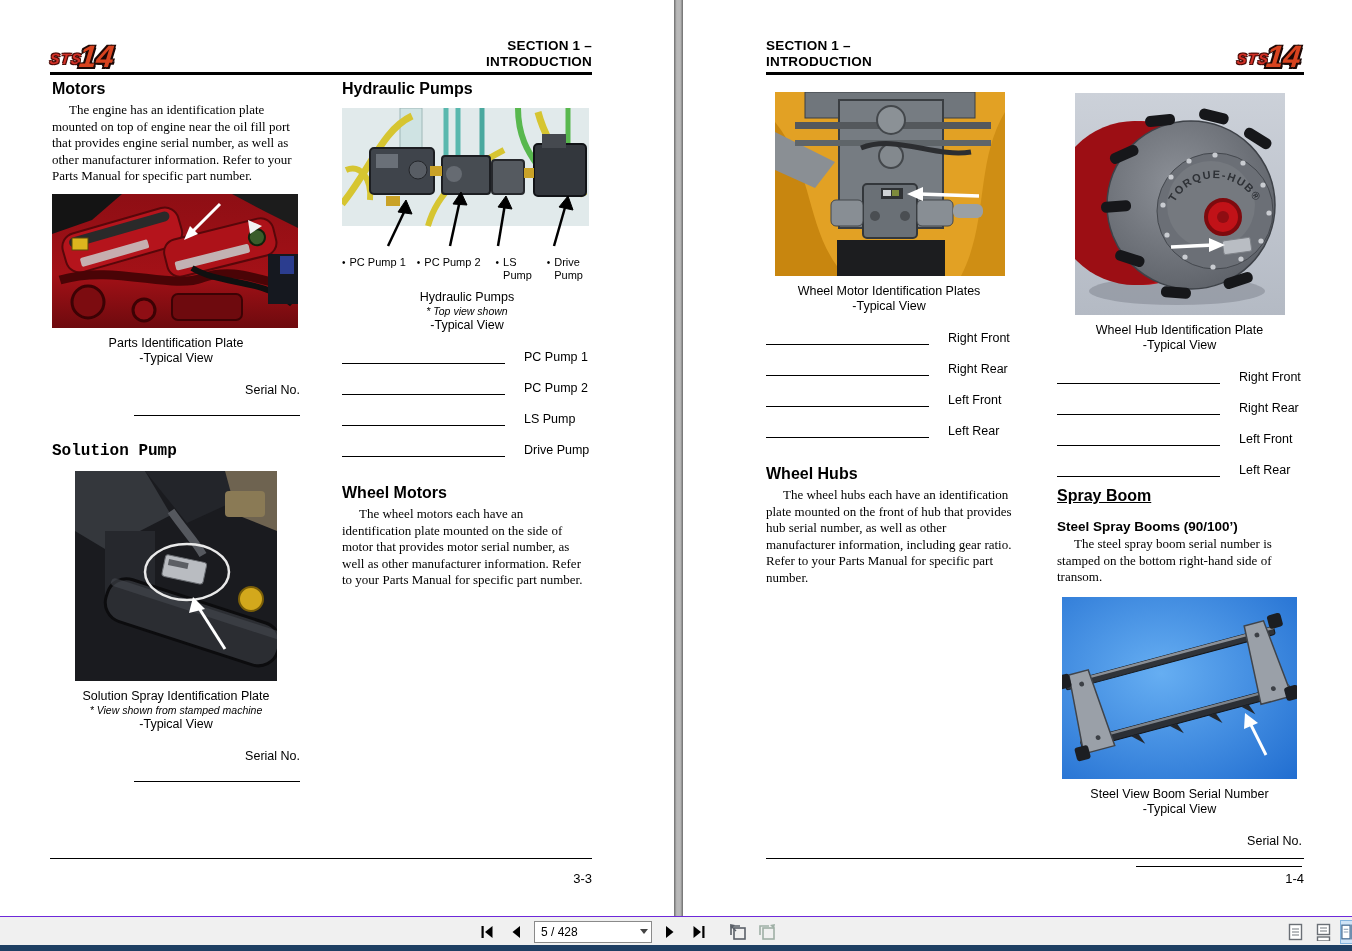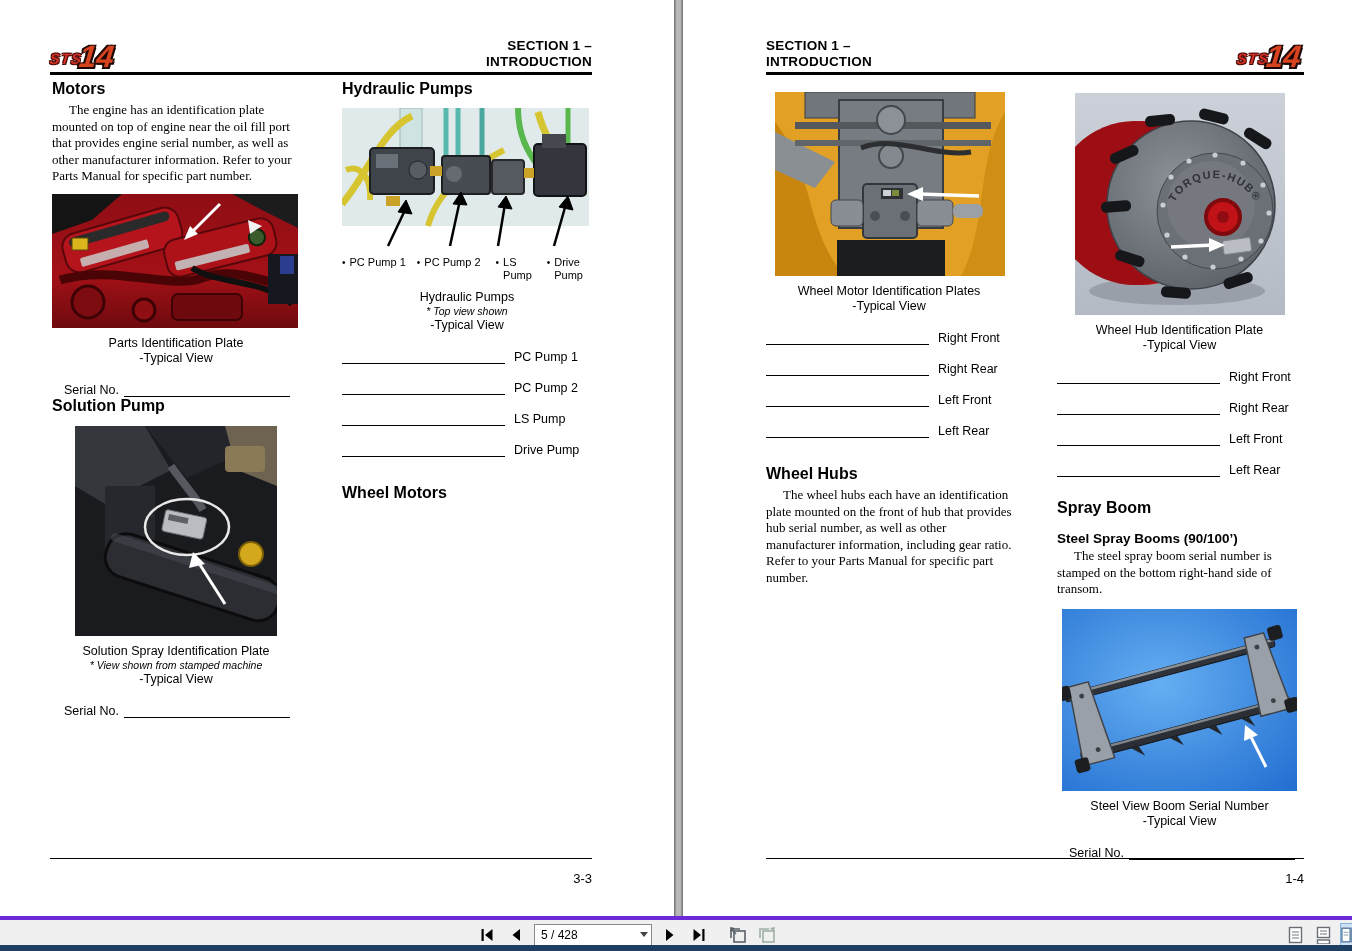--- a/index.html
+++ b/index.html
@@ -20,32 +20,32 @@
      letter-spacing:1px;margin-bottom:3px;}
   .logo .num{font:italic 900 31px/26px "Liberation Sans",sans-serif;color:#d8431f;margin-left:-3px;
      text-shadow:-2px -1px 0 #1d0806,2px -1px 0 #1d0806,-2px 2px 0 #1d0806,2px 2px 0 #1d0806;}
   
   .col{position:absolute;}
   h3.h1{font:bold 16px "Liberation Sans",sans-serif;margin:0 0 4px 0;}
   h4.h2{font:bold 13.5px "Liberation Sans",sans-serif;margin:14px 0 2px 0;}
   p.body{font:13px/16.5px "Liberation Serif",serif;margin:2px 0 0 0;text-indent:17px;}
   .caption{font:12.5px/15px "Liberation Sans",sans-serif;text-align:center;margin-top:4px;}
   .note{font:italic 10.5px/13px "Liberation Sans",sans-serif;text-align:center;}
-  .serialrow{font:12.5px "Liberation Sans",sans-serif;margin-top:17px;padding-left:12px;display:flex;align-items:flex-end;gap:5px;}
+  .serialrow{font:12.5px "Liberation Sans",sans-serif;margin-top:17px;padding-left:12px;display:flex;align-items:flex-end;gap:5px;flex-direction:column;}
   .uline{display:inline-block;border-bottom:1.4px solid #000;height:13px;}
-  .fillrow{display:flex;align-items:flex-end;gap:9px;font:12.5px "Liberation Sans",sans-serif;margin-top:17px;}
+  .fillrow{display:flex;align-items:flex-end;gap:19px;font:12.5px "Liberation Sans",sans-serif;margin-top:17px;}
   .fillrow .uline{width:163px;}
   figure{margin:0;padding:0;}
   
   .plabels{display:flex;font:11px/13px "Liberation Sans",sans-serif;margin-top:2px;}
   .plabel{display:flex;gap:4px;}
   .plabel .txt::before{content:"";}
   .bullet::before{content:"\2022";font-size:10px;}
   
-  .toolbar{position:absolute;left:0;top:916px;width:1352px;height:29px;background:#f0f0f0;border-top:4px solid #6d28d9;}
+  .toolbar{position:absolute;left:0;top:916px;width:1352px;height:29px;background:#f0f0f0;border-top:1px solid #6d28d9;}
   .navgroup{position:absolute;left:476px;top:0;height:29px;display:flex;align-items:center;gap:7px;}
   .tbtn{width:22px;height:22px;display:flex;align-items:center;justify-content:center;background:transparent;border:none;padding:0;}
   .combobox{display:flex;align-items:center;width:116px;height:20px;background:#fff;border:1px solid #8a8a8a;}
   .combobox input{flex:1;border:none;outline:none;font:12px "Liberation Sans",sans-serif;padding:0 0 0 6px;background:transparent;width:88px;}
   .combobox .dd{width:14px;height:100%;display:flex;align-items:center;justify-content:center;}
   .viewgroup{position:absolute;right:-10px;top:0;height:29px;display:flex;align-items:center;gap:6px;}
   .vbtn{width:22px;height:24px;display:flex;align-items:center;justify-content:center;background:transparent;border:1px solid transparent;padding:0;}
   .vbtn.active{background:#cfe3f6;border:1px solid #84b4de;}
   .taskbar{position:absolute;left:0;top:945px;width:1352px;height:6px;background:#1e3f63;}
 </style>
@@ -108,21 +108,21 @@
       </figure>
       <div class="caption">
         <div>Parts Identification Plate</div>
         <div>-Typical View</div>
       </div>
       <div class="serialrow">
         <span>Serial No.</span>
         <span class="uline" style="width:166px;"></span>
       </div>
 
-      <h3 class="h1" style="">Solution Pump</h3>
+      <h3 class="h1" style="margin-top:26px;font-family:Liberation Mono, monospace;">Solution Pump</h3>
 
       <figure style="margin:11px auto 0;width:202px;">
         <svg width="202" height="210" viewBox="0 0 202 210">
           <rect width="202" height="210" fill="#1a1b1f"></rect>
           <polygon points="0,0 70,0 96,44 30,78 0,60" fill="#34373c"></polygon>
           <polygon points="70,0 150,0 160,30 112,52" fill="#23252a"></polygon>
           <polygon points="150,0 202,0 202,60 162,44" fill="#6e6350"></polygon>
           <rect x="150" y="20" width="40" height="26" rx="4" fill="#8a7a55"></rect>
           <rect x="30" y="60" width="50" height="70" fill="#26282d"></rect>
           <path d="M96,40 C110,60 120,70 128,84" stroke="#55585e" stroke-width="8" fill="none"></path>
@@ -229,20 +229,21 @@
             <span class="uline"></span>
             <span>LS Pump</span>
           </div>
         <div class="fillrow">
             <span class="uline"></span>
             <span>Drive Pump</span>
           </div>
       </div>
 
       <h3 class="h1" style="margin-top:27px;">Wheel Motors</h3>
+      <p class="body">The wheel motors each have an identification plate mounted on the side of motor that provides motor serial number, as well as other manufacturer information. Refer to your Parts Manual for specific part number.</p>
     </div>
 
     <div class="footrule" style="left:50px;top:858px;width:542px;"></div>
     <div class="pagenum" style="left:392px;top:871px;width:200px;text-align:right;">3-3</div>
   </div>
 
   <div class="separator"></div>
 
   <div>
     <div class="sechdr" style="left:766px;top:38px;width:240px;">
@@ -387,21 +388,21 @@
         <div class="fillrow">
             <span class="uline"></span>
             <span>Left Front</span>
           </div>
         <div class="fillrow">
             <span class="uline"></span>
             <span>Left Rear</span>
           </div>
       </div>
 
-      <h3 class="h1" style="margin-top:22px;">Spray Boom</h3>
+      <h3 class="h1" style="margin-top:10px;text-decoration:underline;">Spray Boom</h3>
       <h4 class="h2">Steel Spray Booms (90/100’)</h4>
       <p class="body">The steel spray boom serial number is stamped on the bottom right-hand side of transom.</p>
 
       <figure style="margin:11px 0 0 5px;">
         <svg width="235" height="182" viewBox="0 0 235 182">
           <defs>
             <radialGradient id="boomBg" cx=".42" cy=".42" r=".85">
               <stop offset="0" stop-color="#66aef2"></stop>
                 <stop offset="1" stop-color="#1e6bcf"></stop>
             </radialGradient>

